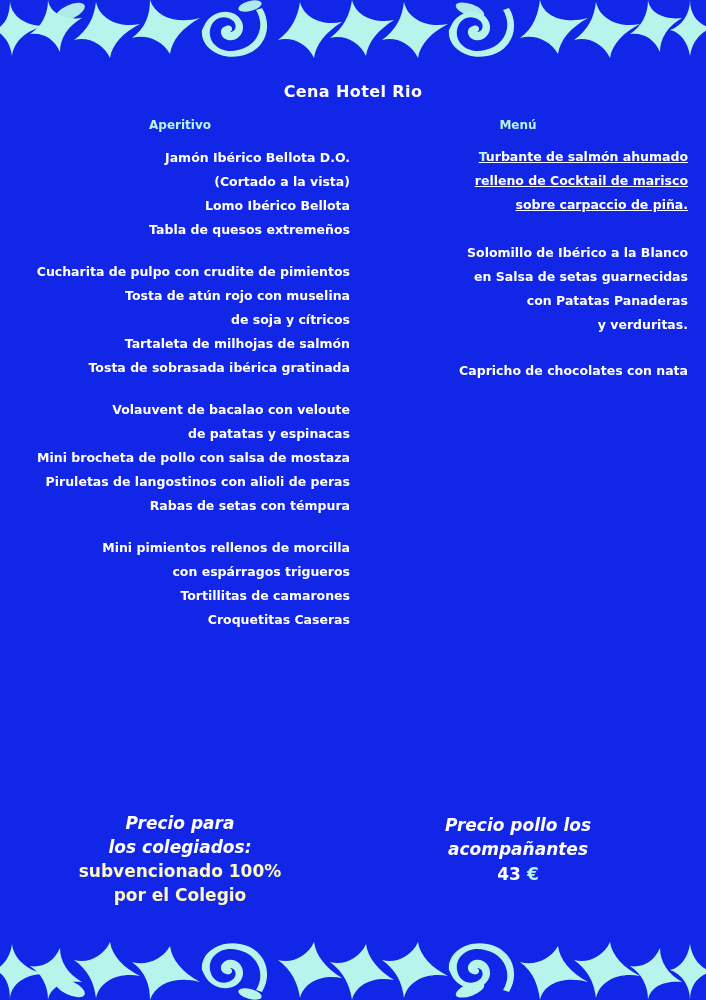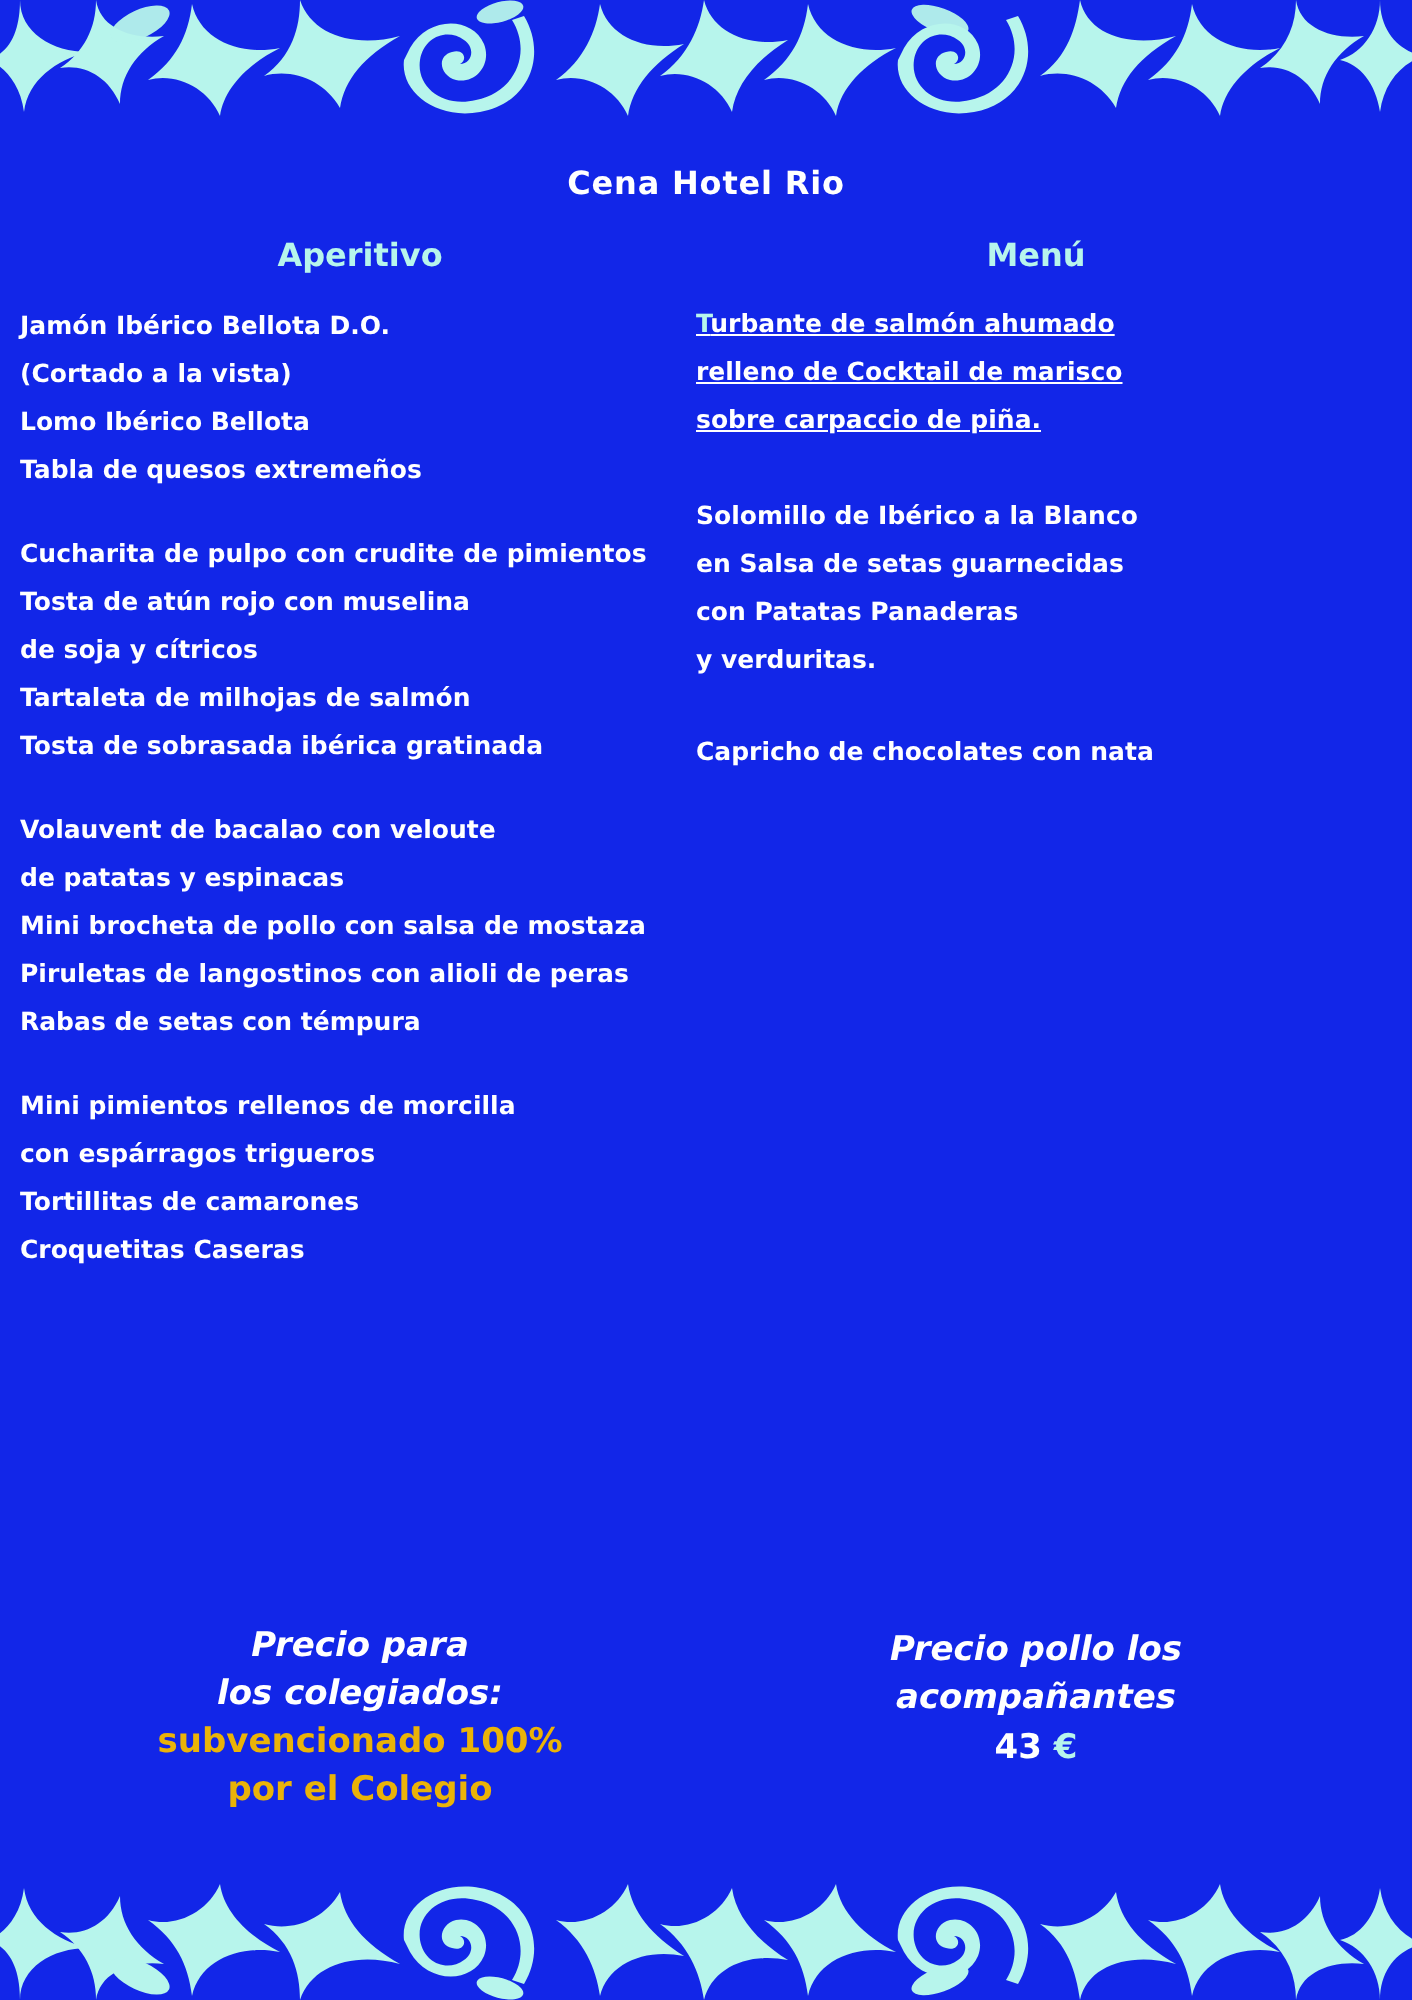--- a/index.html
+++ b/index.html
@@ -49,31 +49,31 @@
   .col {
     position: absolute;
     top: 118px;
     width: 340px;
   }
   .col-left { left: 10px; }
   .col-right { left: 348px; }
 
   .col-heading {
     text-align: center;
-    font-size: 16px;
+    font-size: 12px;
     font-weight: bold;
     color: #b7f5ec;
     margin: 0 0 10px 0;
   }
   .col-heading.bodega {
     margin-top: 0;
   }
 
   .block {
-    text-align: left;
+    text-align: right;
     margin: 0 0 18px 0;
   }
   .line {
     font-size: 12.5px;
     font-weight: bold;
     line-height: 24px;
     color: #ffffff;
     white-space: nowrap;
   }
   .line .accent { color: #b7f5ec; }
@@ -100,21 +100,21 @@
     font-size: 17px;
     font-weight: bold;
     font-style: italic;
     line-height: 24px;
     color: #ffffff;
   }
   .price-plain {
     font-size: 17px;
     font-weight: bold;
     line-height: 24px;
-    color: #eab308;
+    color: #fef9c3;
   }
   .price-amount {
     font-size: 17px;
     font-weight: bold;
     line-height: 26px;
     color: #ffffff;
   }
   .price-amount .cur { color: #b7f5ec; font-weight: bold; }
 </style>
 </head>

